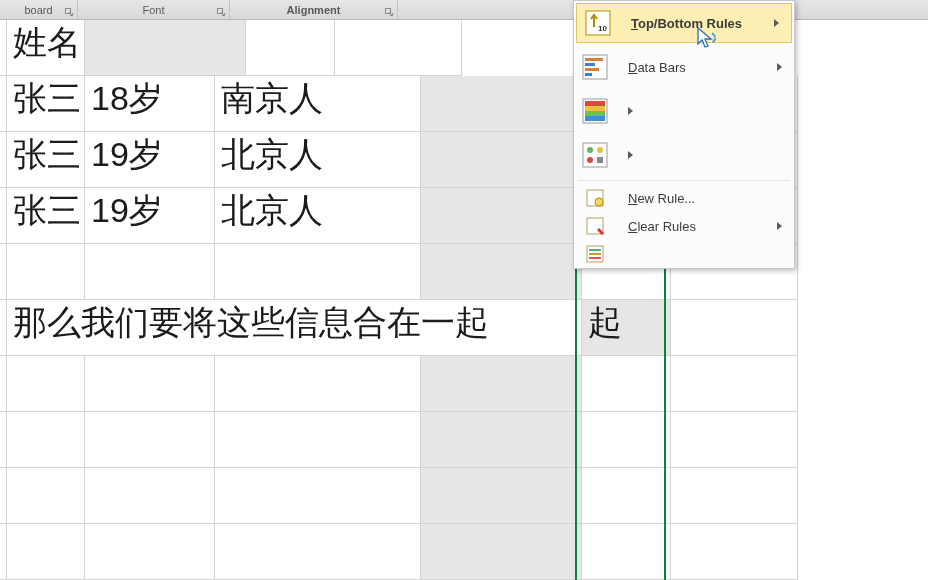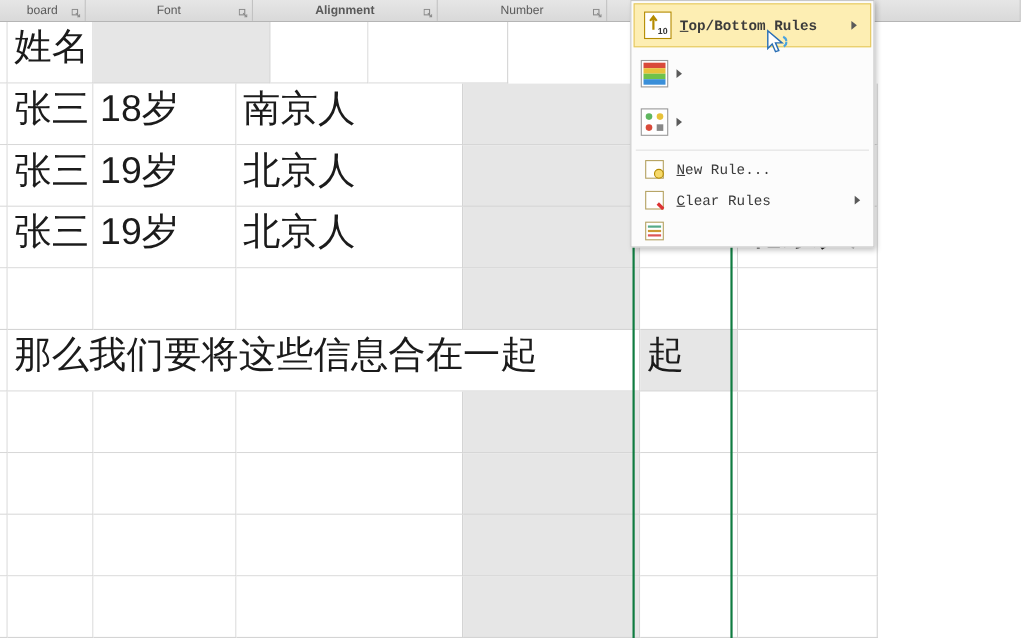--- a/index.html
+++ b/index.html
@@ -97,21 +97,21 @@
     box-shadow: 2px 2px 5px rgba(0,0,0,0.25);
     font-size: 13px;
     color: #3b3b3b;
     z-index: 10;
   }
   .menu-item {
     display: flex;
     align-items: center;
     height: 44px;
     padding: 0 8px 0 6px;
-    gap: 5px;
+    gap: 18px;
     cursor: default;
   }
   .menu-item.small {
     height: 28px;
   }
   .menu-item.highlight {
     background: #fdeeb3;
     border: 1px solid #e5c860;
     font-weight: 600;
     margin: 2px;
@@ -130,21 +130,21 @@
     align-items:center;
     justify-content:center;
   }
   .menu-item.small .menu-icon {
     width: 20px;
     height: 20px;
     flex: 0 0 20px;
     margin-left:5px;
     margin-right:5px;
   }
-  .menu-label { flex: 1; font-family: Liberation Mono, monospace; }
+  .menu-label { flex: 1; }
   .menu-label u { text-decoration: underline; }
   .submenu-arrow {
     width: 0; height: 0;
     border-top: 4px solid transparent;
     border-bottom: 4px solid transparent;
     border-left: 5px solid #5a5a5a;
     margin-right: 4px;
   }
 
   
@@ -179,29 +179,20 @@
     </div>
     <div class="ribbon-group" style="width: 168px; font-weight: bold;">
       <span>Alignment</span>
       <span class="launcher">
         <svg width="8" height="8">
           <rect x="0.5" y="0.5" width="5" height="5" fill="none" stroke="#8a8a8a"></rect>
           <path d="M4 4 L7.5 7.5 M5 7.5 L7.5 7.5 L7.5 5" stroke="#8a8a8a" fill="none"></path>
         </svg>
       </span>
     </div>
-    <div class="ribbon-group" style="width: 154px;">
-      <span>Number</span>
-      <span class="launcher">
-        <svg width="8" height="8">
-          <rect x="0.5" y="0.5" width="5" height="5" fill="none" stroke="#8a8a8a"></rect>
-          <path d="M4 4 L7.5 7.5 M5 7.5 L7.5 7.5 L7.5 5" stroke="#8a8a8a" fill="none"></path>
-        </svg>
-      </span>
-    </div>
     <div class="ribbon-group" style="width: 376px;">
       <span></span>
     </div>
   </div>
 
 <div class="sheet" id="sheet">
     <div class="row header">
       <div class="cell" style="width: 6px; border-right: 1px solid rgb(212, 212, 212);"></div>
       <div class="cell" style="width: 78px;">姓名</div>
       <div class="cell col-selected" style="width: 161px;"></div>
@@ -294,20 +285,33 @@
 <div class="context-menu" id="menu">
     <div class="menu-item highlight">
       <span class="menu-icon">
         <svg width="28" height="28">
           <rect x="2" y="2" width="24" height="24" fill="#fff" stroke="#b48b00"></rect>
           <path d="M10 18 L10 6 M7 10 L10 6 L13 10" stroke="#b48b00" stroke-width="2" fill="none"></path>
           <text x="14" y="22" font-size="8" fill="#333">10</text>
         </svg>
       </span>
       <span class="menu-label"><u>T</u>op/Bottom Rules</span>
+      <span class="submenu-arrow"></span>
+    </div>
+    <div class="menu-item">
+      <span class="menu-icon">
+        <svg width="28" height="28">
+          <rect x="2" y="2" width="24" height="24" fill="#fff" stroke="#999"></rect>
+          <rect x="4" y="5" width="18" height="3" fill="#d97f3a"></rect>
+          <rect x="4" y="10" width="10" height="3" fill="#3a7fd9"></rect>
+          <rect x="4" y="15" width="14" height="3" fill="#d97f3a"></rect>
+          <rect x="4" y="20" width="7" height="3" fill="#3a7fd9"></rect>
+        </svg>
+      </span>
+      <span class="menu-label"><u>D</u>ata Bars</span>
       <span class="submenu-arrow"></span>
     </div>
     <div class="menu-item">
       <span class="menu-icon">
         <svg width="28" height="28">
           <rect x="2" y="2" width="24" height="24" fill="#fff" stroke="#999"></rect>
           <rect x="4" y="4" width="20" height="5" fill="#d94a3a"></rect>
           <rect x="4" y="9" width="20" height="5" fill="#e8c23a"></rect>
           <rect x="4" y="14" width="20" height="5" fill="#6fc24a"></rect>
           <rect x="4" y="19" width="20" height="5" fill="#3a8fd9"></rect>

